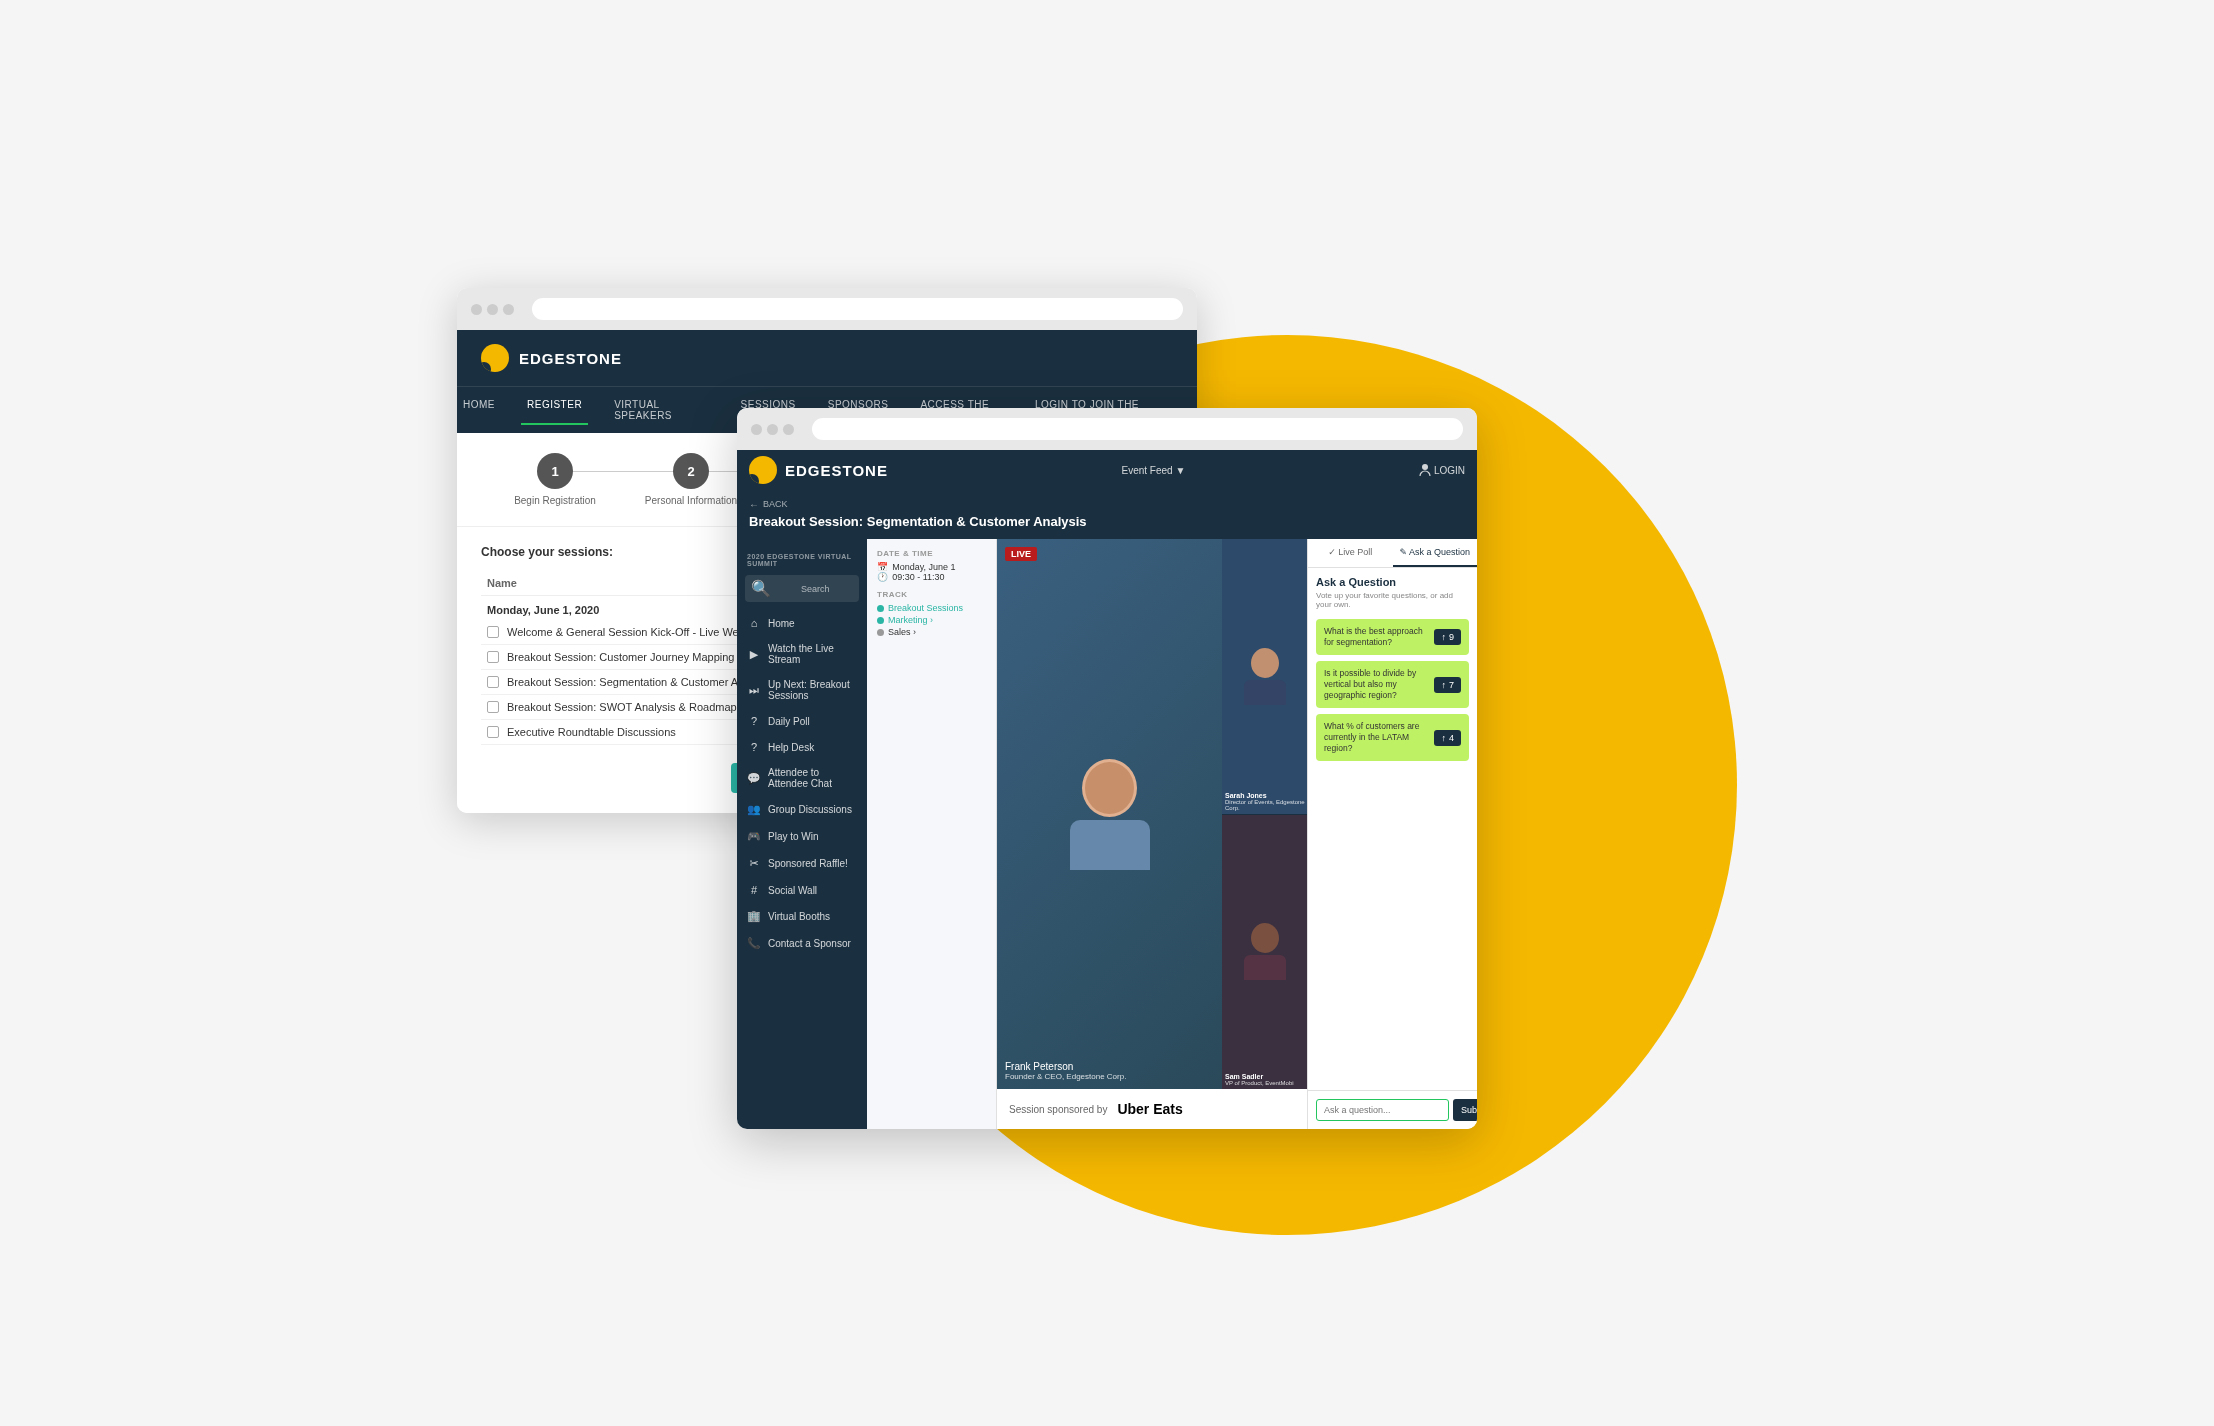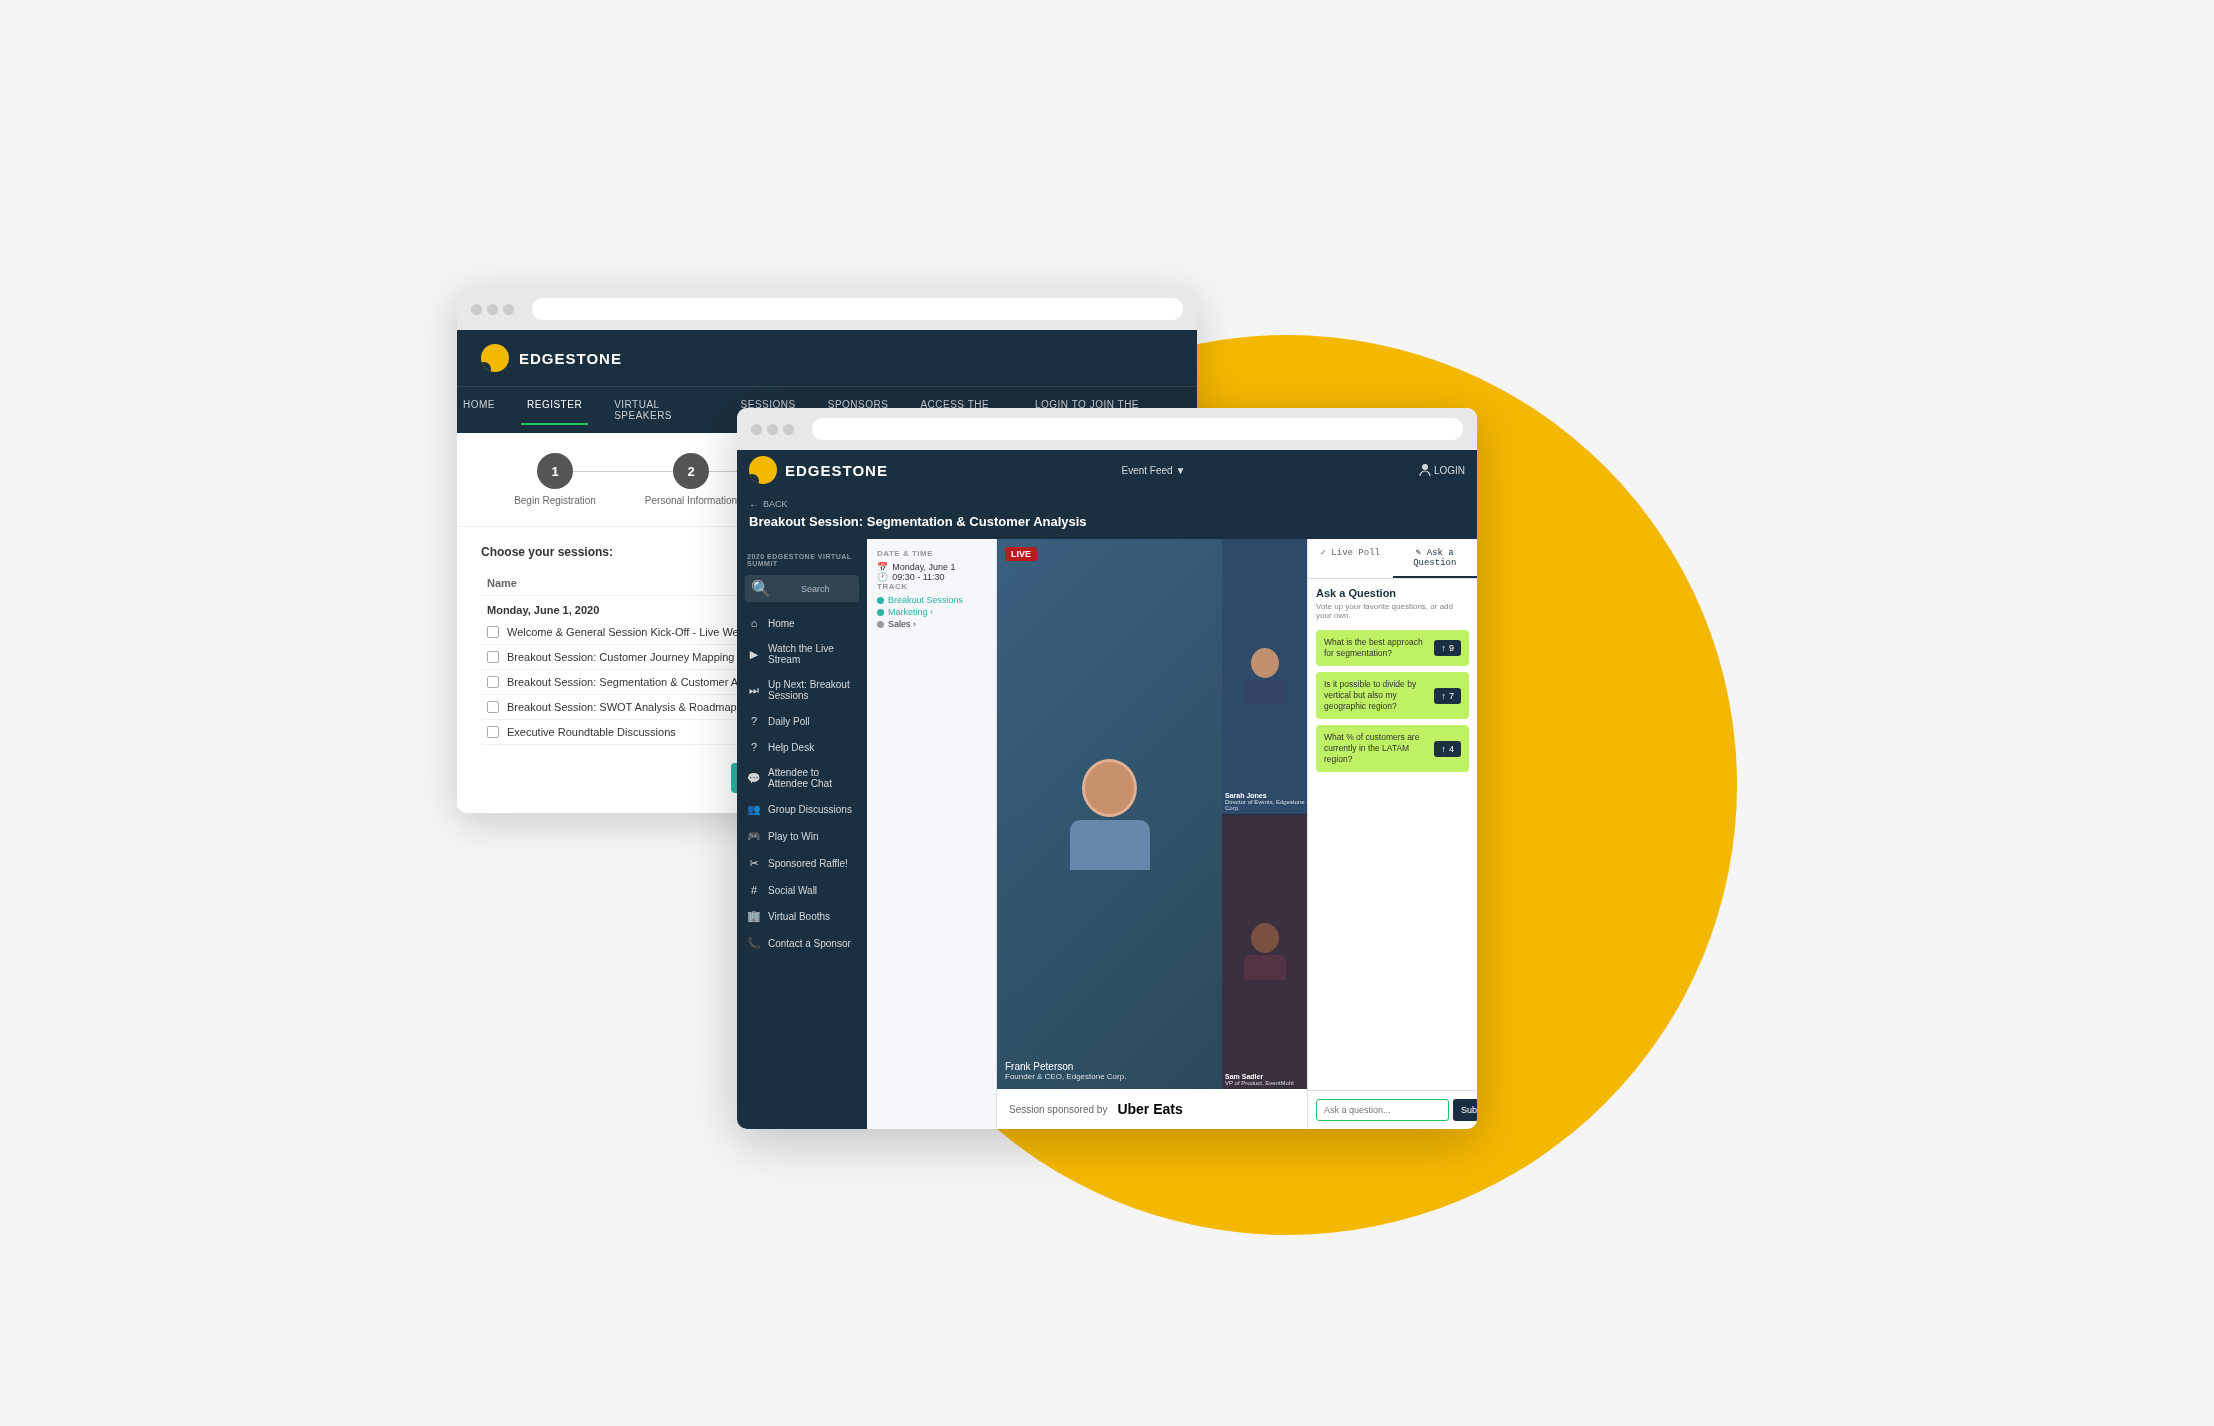--- a/index.html
+++ b/index.html
@@ -432,20 +432,21 @@
       flex-shrink: 0;
     }
 
     .info-label {
       font-size: 8px;
       font-weight: 700;
       color: #999;
       text-transform: uppercase;
       letter-spacing: 0.5px;
       margin-bottom: 4px;
+      margin-top: 8px;
     }
 
     .info-label:first-child { margin-top: 0; }
 
     .info-value {
       font-size: 9px;
       color: #333;
       display: flex;
       align-items: center;
       gap: 4px;
@@ -598,21 +599,20 @@
       background: #fff;
       border-left: 1px solid #e0e0e0;
       display: flex;
       flex-direction: column;
       flex-shrink: 0;
     }
 
     .qa-tabs {
       display: flex;
       border-bottom: 1px solid #e0e0e0;
-      font-family: Liberation Mono, monospace;
     }
 
     .qa-tab {
       flex: 1;
       padding: 8px 6px;
       font-size: 9px;
       text-align: center;
       color: #666;
       cursor: pointer;
       border-bottom: 2px solid transparent;

